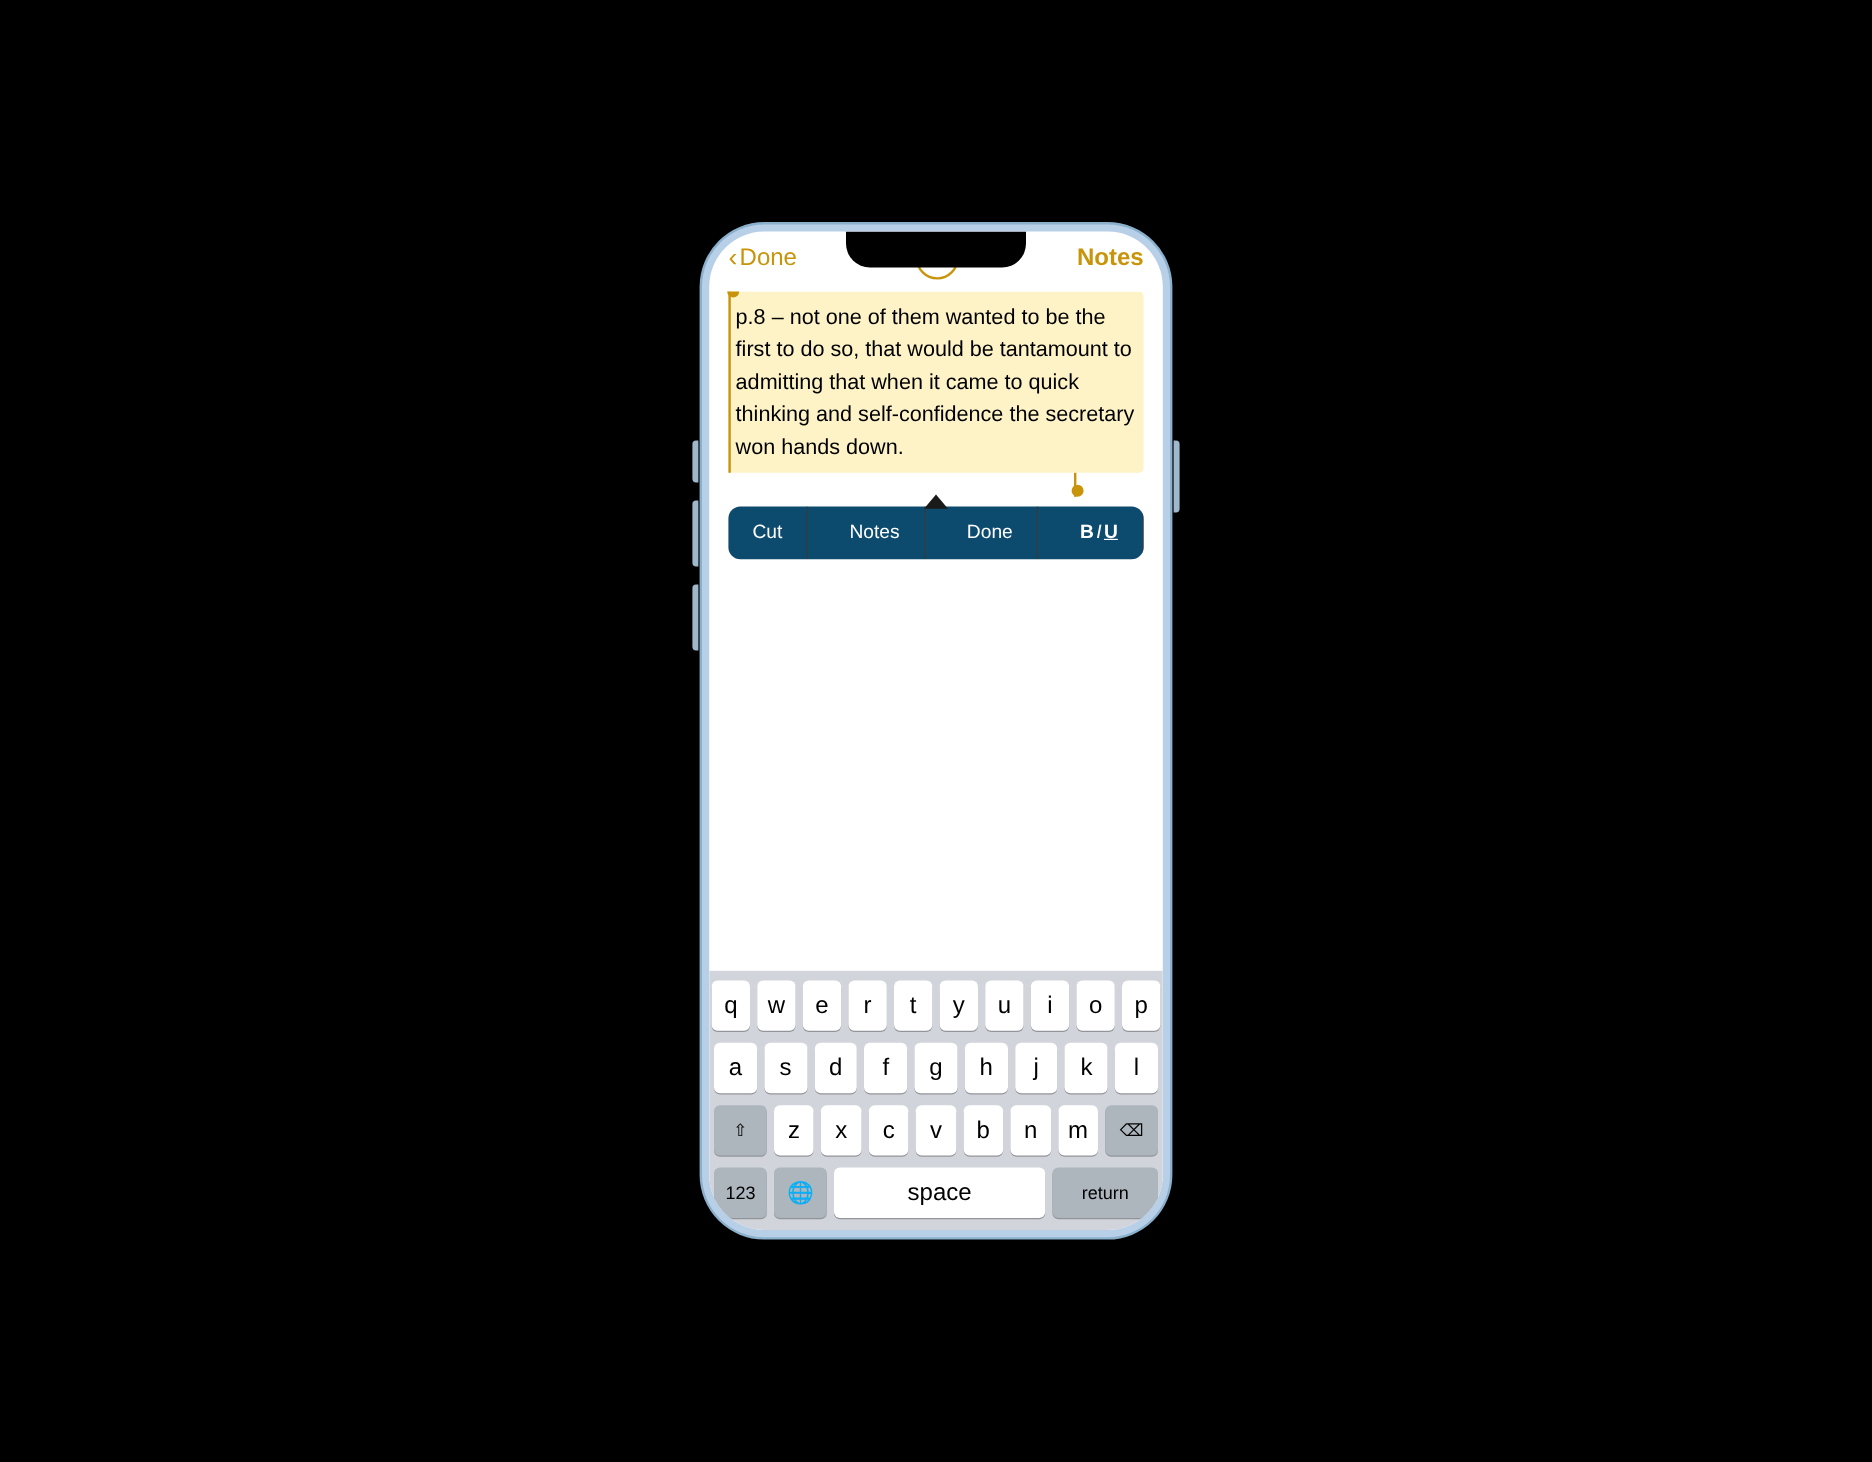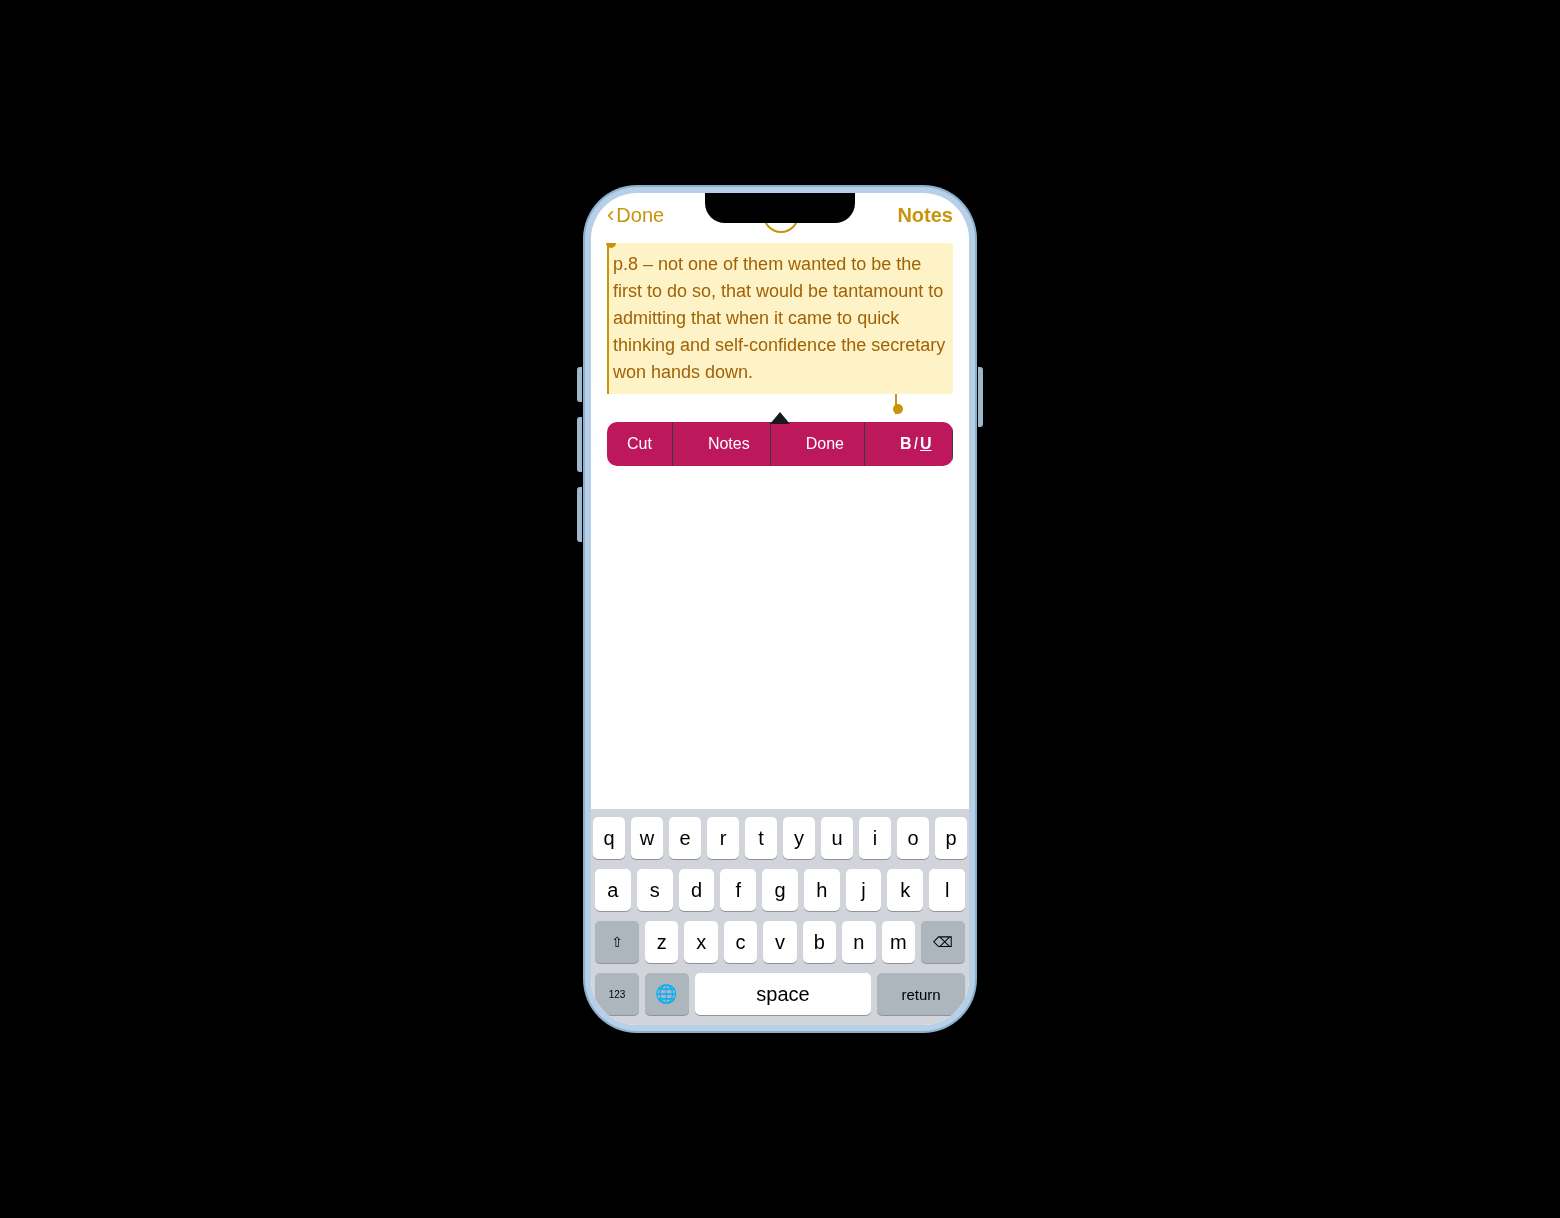--- a/index.html
+++ b/index.html
@@ -221,21 +221,21 @@
       width: 2px;
       height: 20px;
       background: #c8940a;
       position: absolute;
       bottom: -20px;
       right: 56px;
     }
 
     .note-text {
       font-size: 18px;
-      color: #a16207;
+      color: #000000;
       line-height: 1.5;
     }
 
     
     .context-menu-container {
       position: relative;
       display: flex;
       justify-content: center;
       margin-top: 28px;
     }
@@ -246,21 +246,21 @@
       left: 50%;
       transform: translateX(-50%);
       width: 0;
       height: 0;
       border-left: 10px solid transparent;
       border-right: 10px solid transparent;
       border-bottom: 12px solid #1a1a1a;
     }
 
     .context-menu {
-      background: #be185d;
+      background: #0c4a6e;
       border-radius: 10px;
       display: flex;
       align-items: flex-start;
       overflow: hidden;
       height: 44px;
       gap: 15px;
     }
 
     .context-menu-item {
       padding: 0 20px;
@@ -359,21 +359,21 @@
     .key-delete {
       min-width: 44px;
       max-width: 44px;
       flex: none;
     }
 
     .key-numbers {
       min-width: 44px;
       max-width: 44px;
       flex: none;
-      font-size: 10px;
+      font-size: 15px;
     }
 
     .key-globe {
       min-width: 44px;
       max-width: 44px;
       flex: none;
       font-size: 18px;
     }
 
     .key-space {

